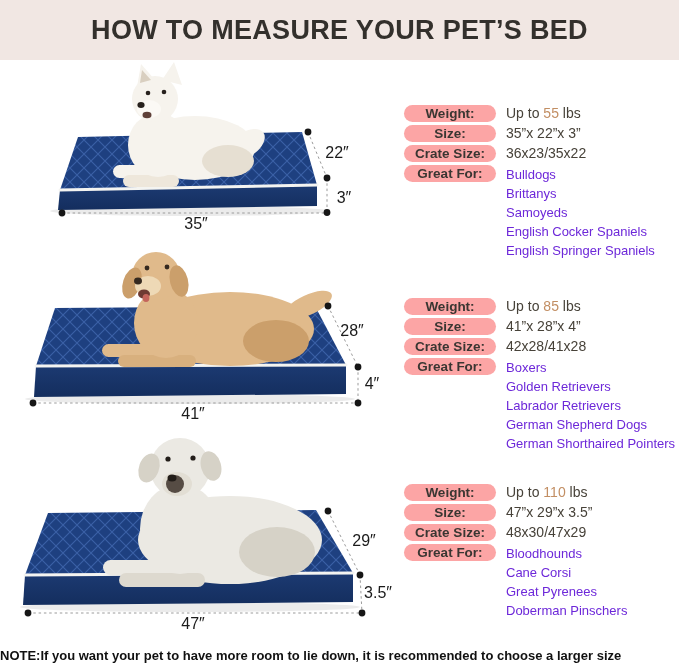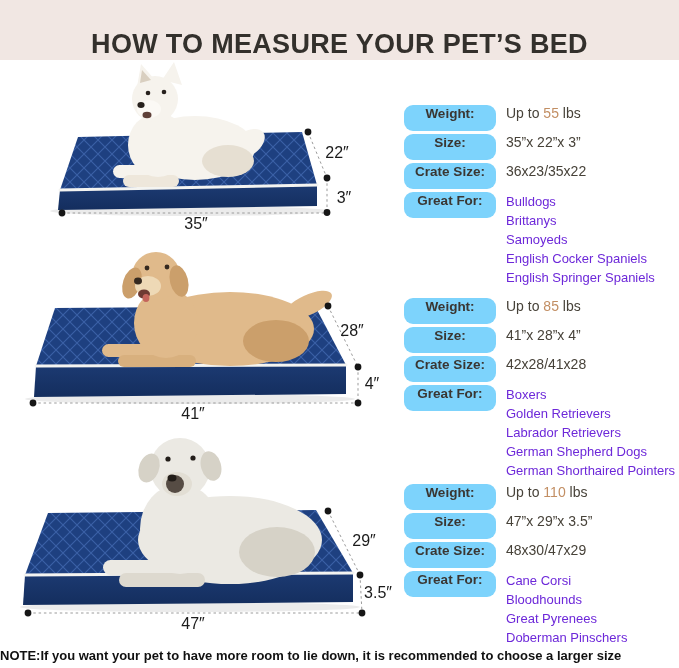--- a/index.html
+++ b/index.html
@@ -2,42 +2,42 @@
 <html><head>
 <meta charset="utf-8">
 <style>
   html,body { margin:0; padding:0; }
   body {
     width:679px; height:668px; position:relative; overflow:hidden;
     background:#ffffff; font-family:"Liberation Sans", sans-serif;
   }
   .header {
     position:absolute; top:0; left:0; width:679px; height:60px;
-    background:#f1e7e3; display:flex; align-items:flex-end; justify-content:center;
+    background:#f1e7e3; display:flex; align-items:center; justify-content:center;
   }
   .header h1 {
     margin:0; font-size:27px; font-weight:800; color:#33302c; letter-spacing:.3px;
     white-space:nowrap;
   }
   .scene { position:absolute; left:0; width:400px; display:block; }
   #scene1 { top:62px;  height:178px; }
   #scene2 { top:240px; height:190px; }
   #scene3 { top:430px; height:200px; }
 
   .dash { stroke:#9b9b9b; stroke-width:1; stroke-dasharray:2.5 2.8; fill:none; }
   .dot  { fill:#161616; }
   .mtext { font-size:16px; fill:#1b1b1b; font-family:"Liberation Sans",sans-serif; }
   .seam { stroke:#f4f4f1; stroke-width:3; fill:none; stroke-linecap:round; }
 
   .panel { position:absolute; left:404px; width:272px; }
   #panel1 { top:105px; } #panel2 { top:298px; } #panel3 { top:484px; }
   .spec-row { display:flex; align-items:flex-start; margin-bottom:3px; }
   .pill {
-    flex:0 0 92px; width:92px; height:26px; line-height:17px;
-    background:#7dd3fc; border-radius:9px; text-align:center;
+    flex:0 0 92px; width:92px; height:17px; line-height:17px;
+    background:#fca5a5; border-radius:9px; text-align:center;
     font-weight:bold; font-size:13.5px; color:#3a3632; white-space:nowrap;
   }
   .val {
     margin-left:10px; font-size:14px; color:#474239; line-height:17px; white-space:nowrap;text-align:right;
   }
   .num { color:#c28e63; }
   .breeds { list-style:none; margin:0; padding:0 0 0 10px; font-size:13px; color:#6d28d9; }
   .breeds li { line-height:19px; height:19px; white-space:nowrap; }
 
   .note {
@@ -253,21 +253,21 @@
     <span class="pill">Size:</span>
     <span class="val">47”x 29”x 3.5”</span>
   </div>
   <div class="spec-row">
     <span class="pill">Crate Size:</span>
     <span class="val">48x30/47x29</span>
   </div>
   <div class="spec-row">
     <span class="pill">Great For:</span>
     <ul class="breeds">
+      <li>Bloodhounds</li>
       <li>Cane Corsi</li>
-      <li>Bloodhounds</li>
       <li>Great Pyrenees</li>
       <li>Doberman Pinschers</li>
     </ul>
   </div>
 </div>
 
 <div class="note">NOTE:If you want your pet to have more room to lie down, it is recommended to choose a larger size</div>
 
 </body></html>

